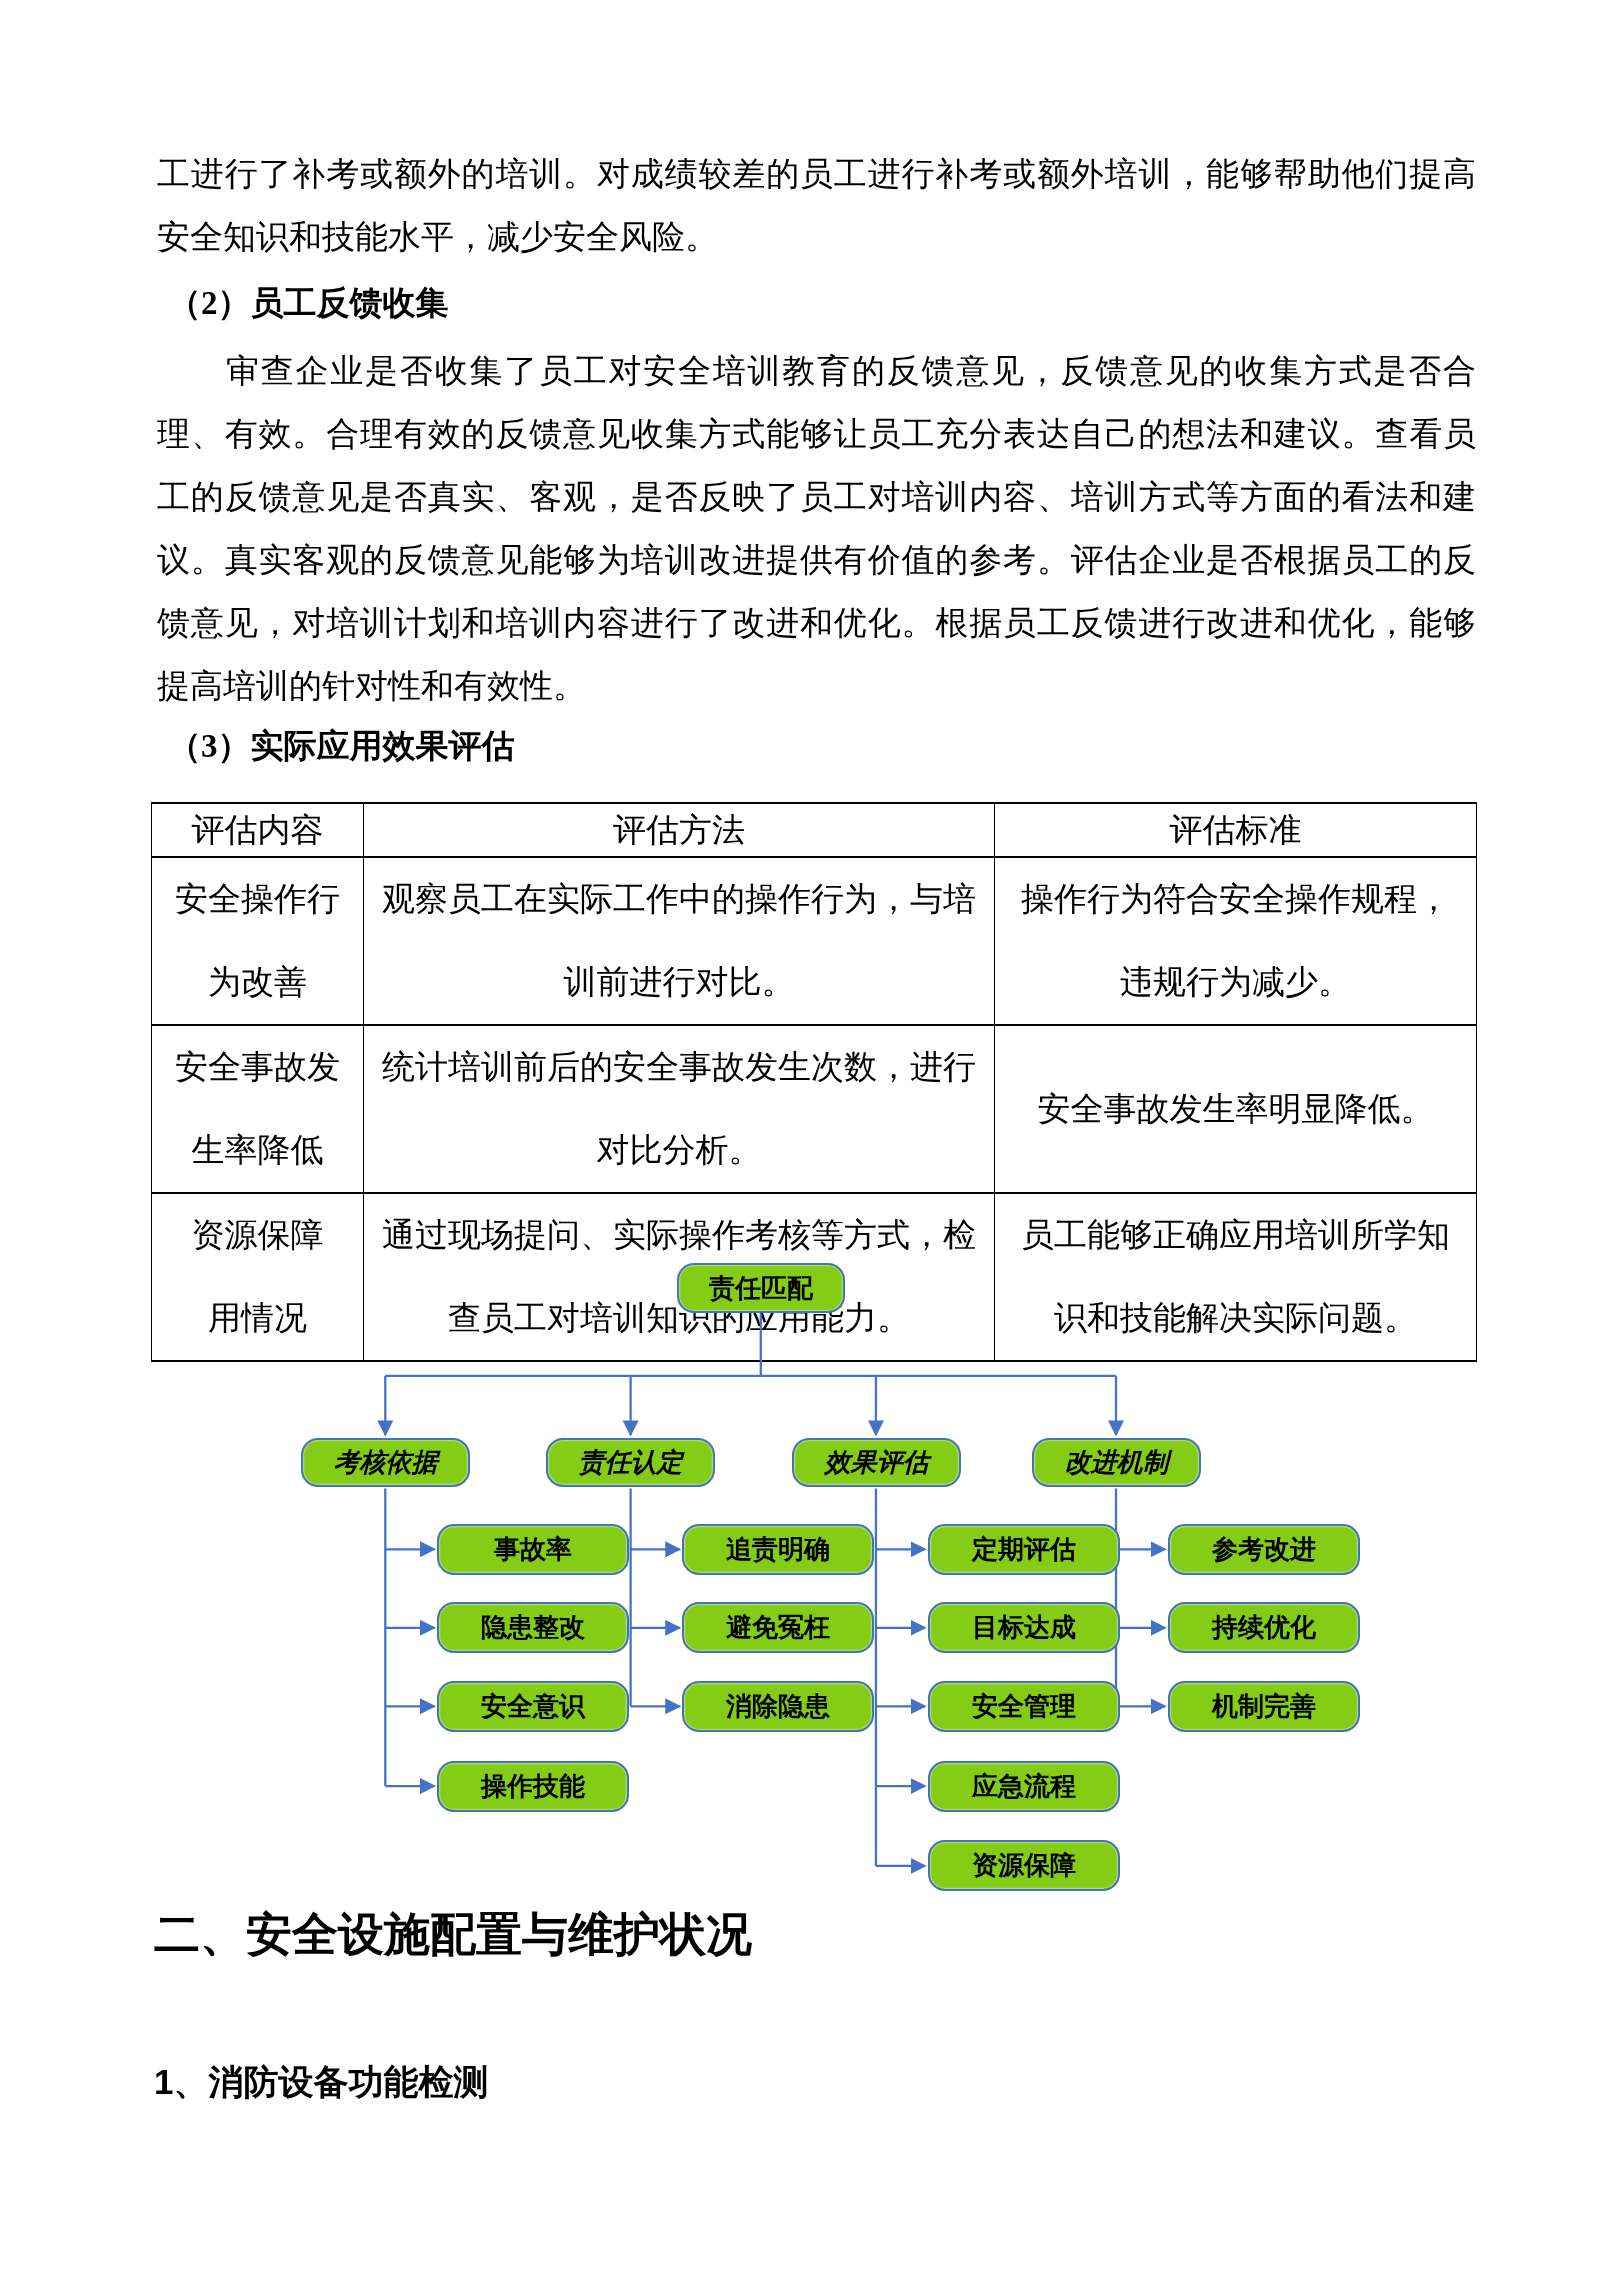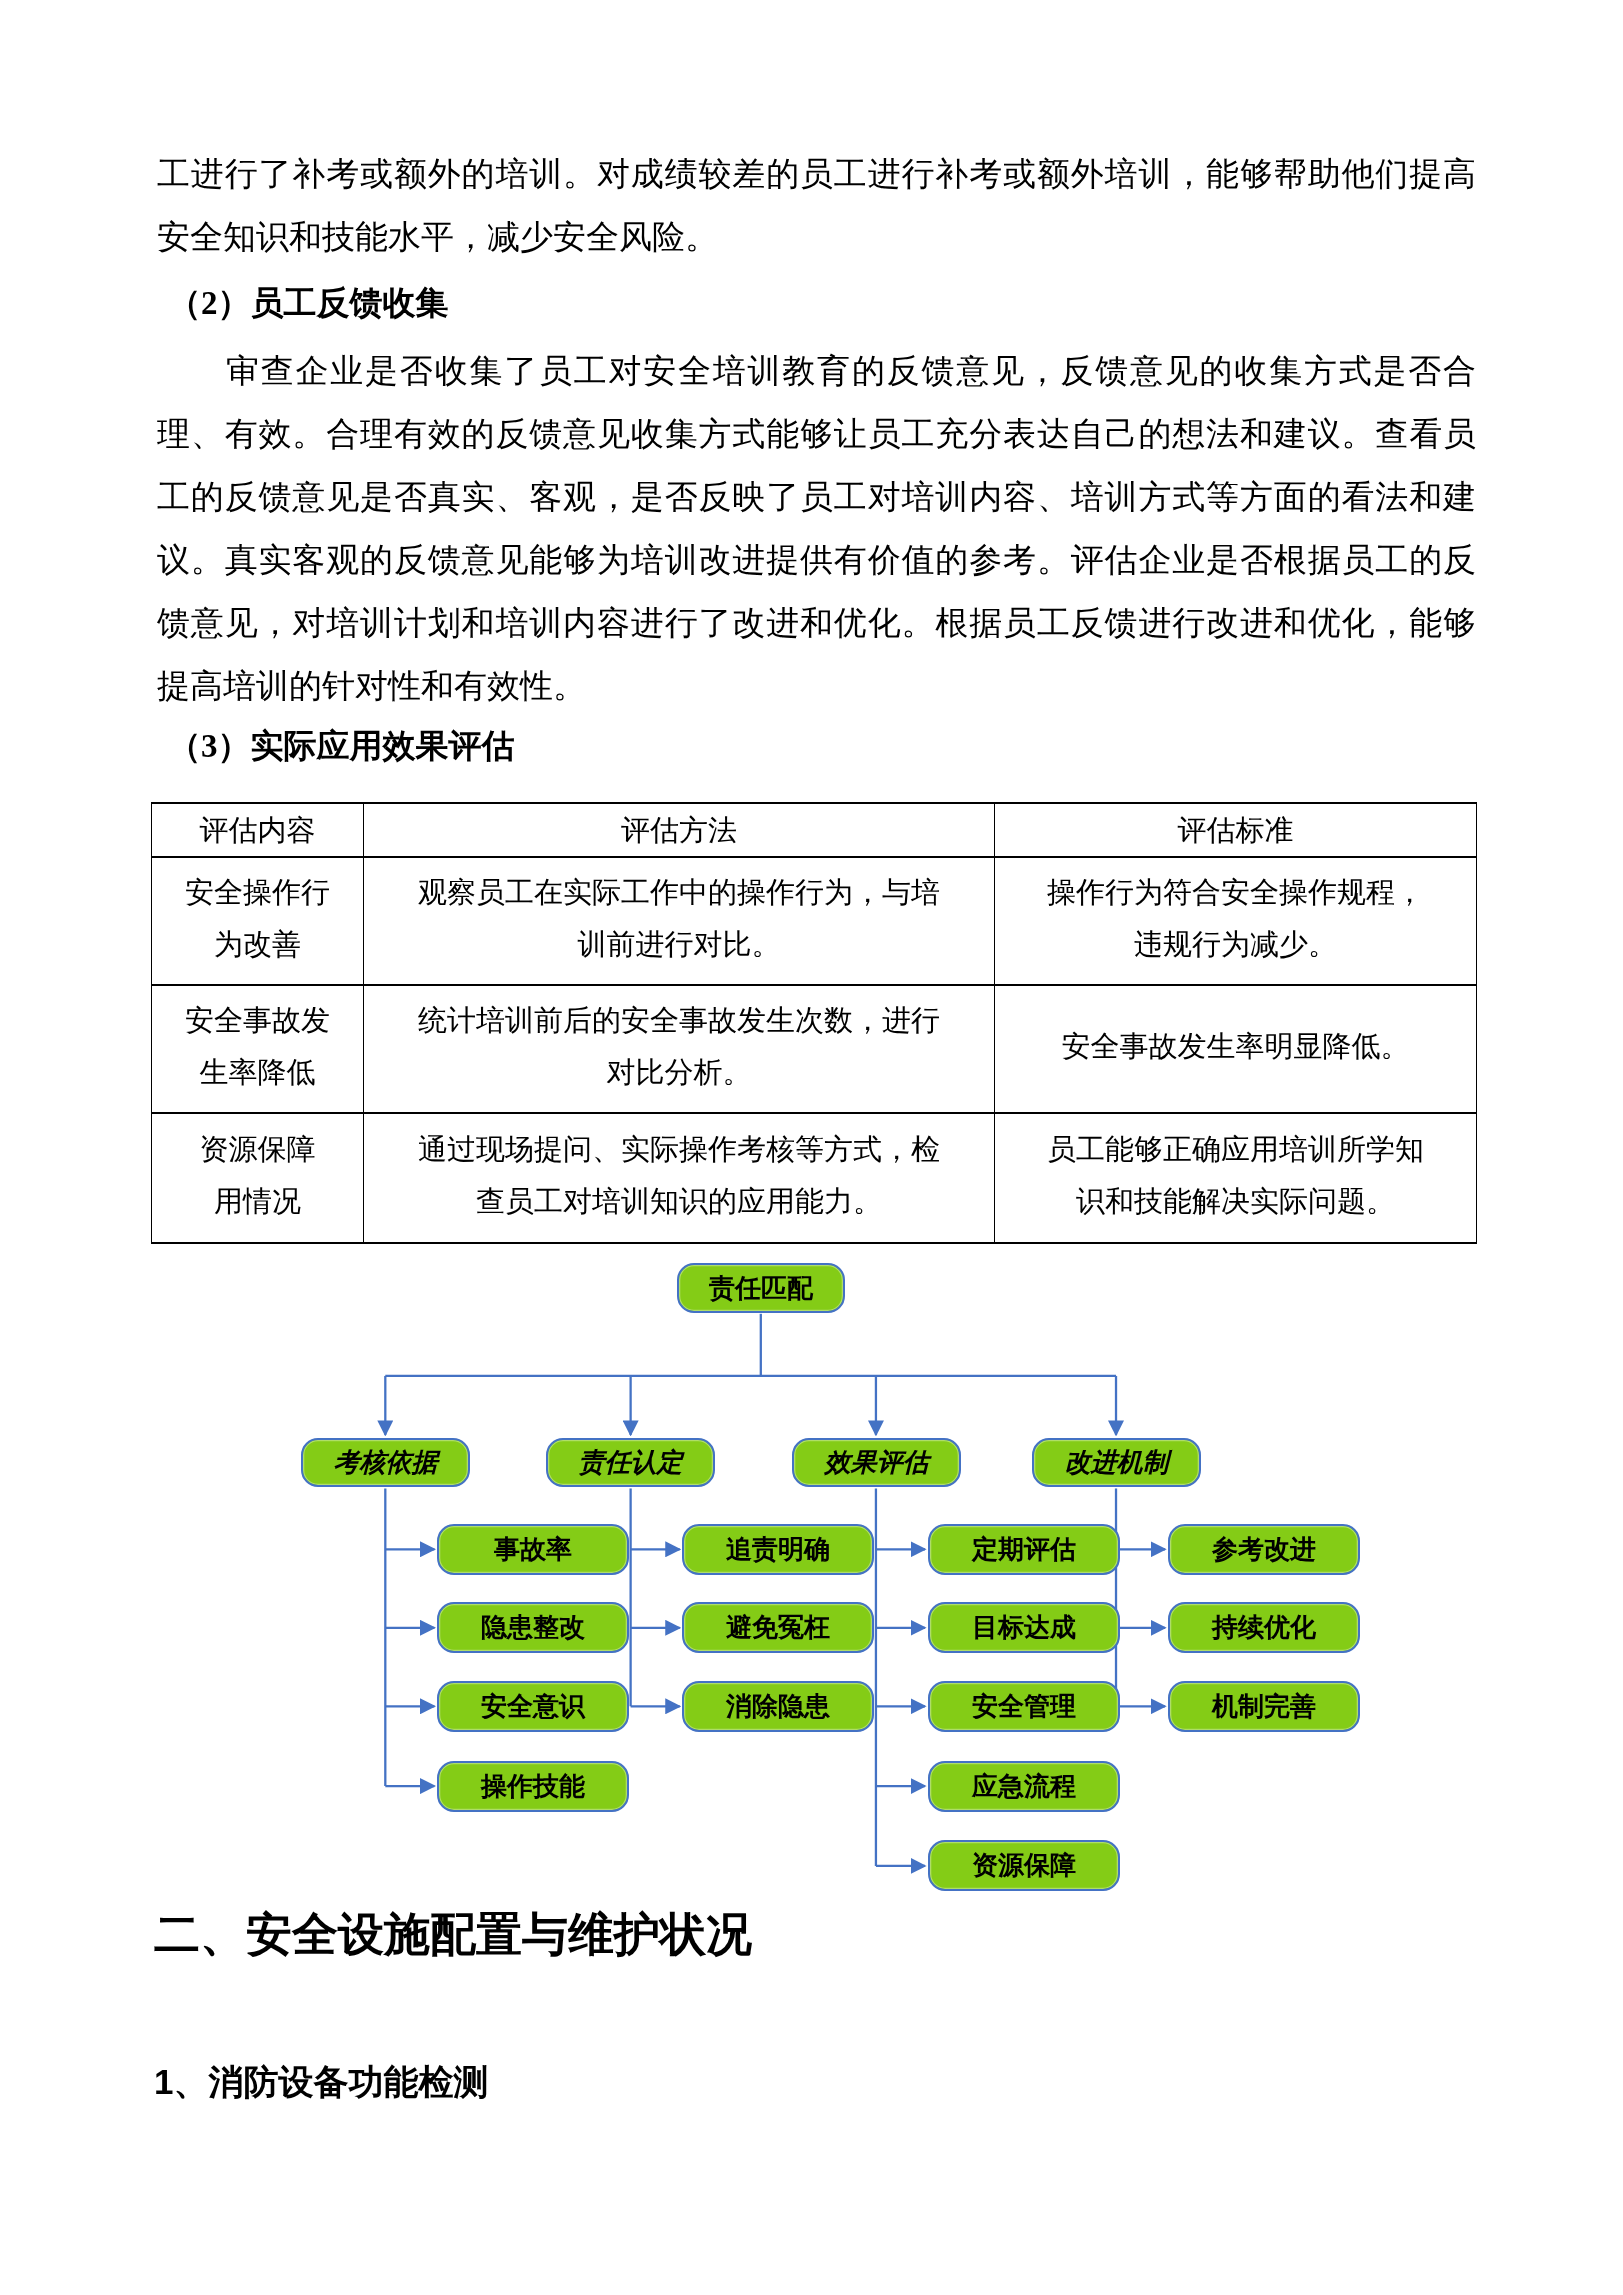--- a/index.html
+++ b/index.html
@@ -38,39 +38,39 @@
   .h-app  { top: 726px; }
 
   
   table.eval {
     position: absolute;
     top: 802px;
     left: 151px;
     width: 1325px;
     border-collapse: collapse;
     table-layout: fixed;
-    font-size: 29px;
+    font-size: 33px;
     text-align: center;
   }
   table.eval col.c1 { width: 212px; }
   table.eval col.c2 { width: 631px; }
   table.eval col.c3 { width: 482px; }
   table.eval th, table.eval td {
     border: 1.3px solid #000;
     border-top-width: 2px;
     border-bottom-width: 2px;
     vertical-align: middle;
     font-weight: normal;
     padding: 0 6.5px;
     white-space: pre-line;
   }
   table.eval tr.hdr  { height: 54px; }
   table.eval tr.hdr th { line-height: 39px; }
   table.eval tr.r    { height: 128px; }
-  table.eval tr.r td { line-height: 52px; font-family: Liberation Mono, monospace; }
+  table.eval tr.r td { line-height: 83px; }
 
   
   .diagram {
     position: absolute;
     top: 1243px;
     left: 0;
     width: 1623px;
     height: 661px;
   }
   .diagram svg.wires { position: absolute; inset: 0; }

